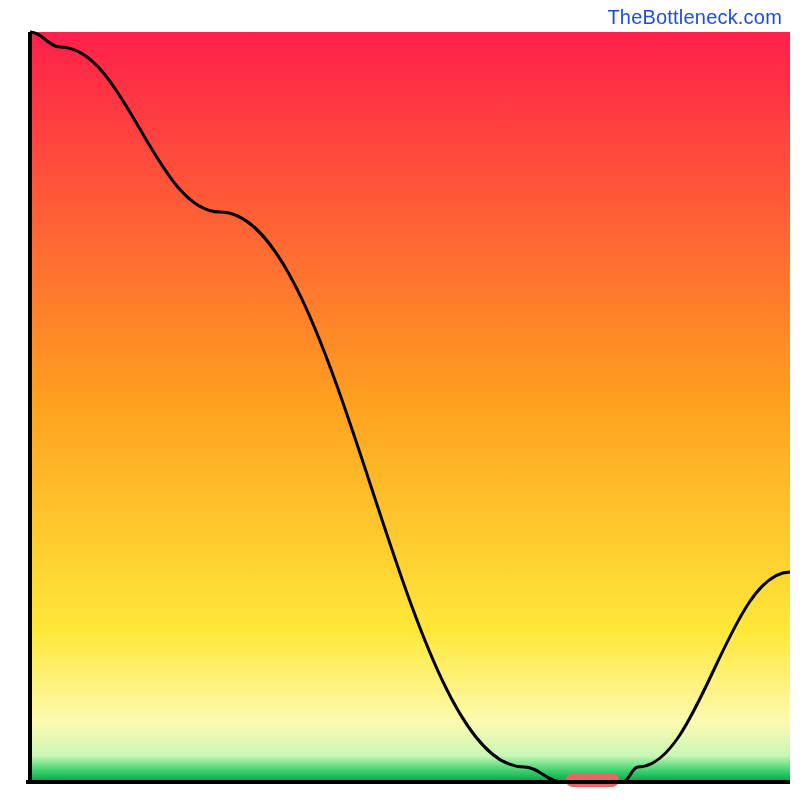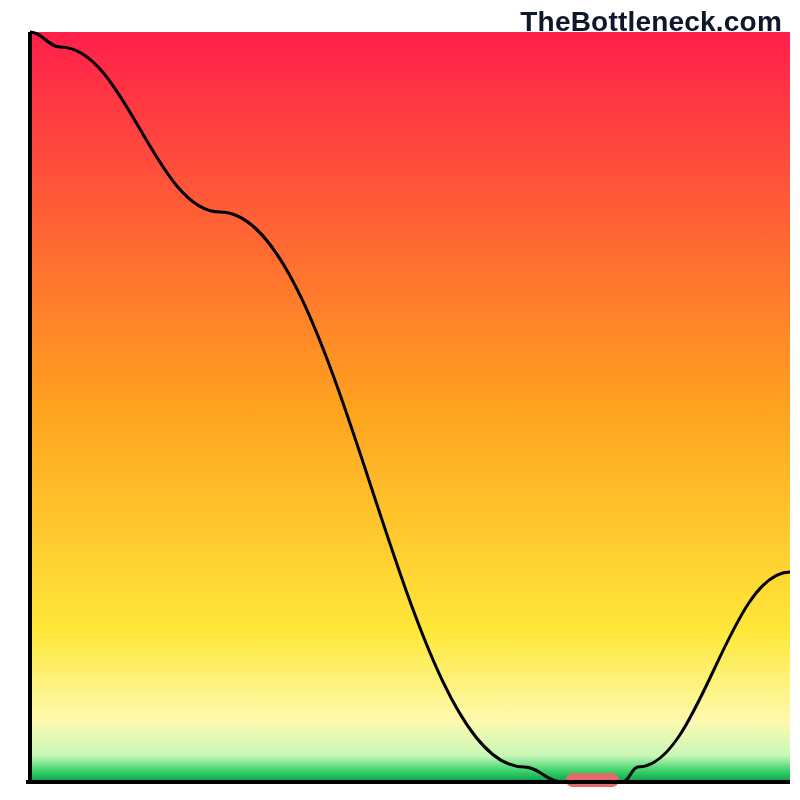--- a/index.html
+++ b/index.html
@@ -12,23 +12,23 @@
   }
   .container {
     position: relative;
     width: 800px;
     height: 800px;
   }
   .watermark {
     position: absolute;
     top: 6px;
     right: 18px;
-    font-size: 28px;
-    color: #0f172a;
-    font-weight: 700;
+    font-size: 20px;
+    color: #1d4ed8;
+    font-weight: 400;
     letter-spacing: 0.2px;
   }
   svg.chart {
     position: absolute;
     left: 0;
     top: 0;
   }
 </style>
 </head>
 <body>

